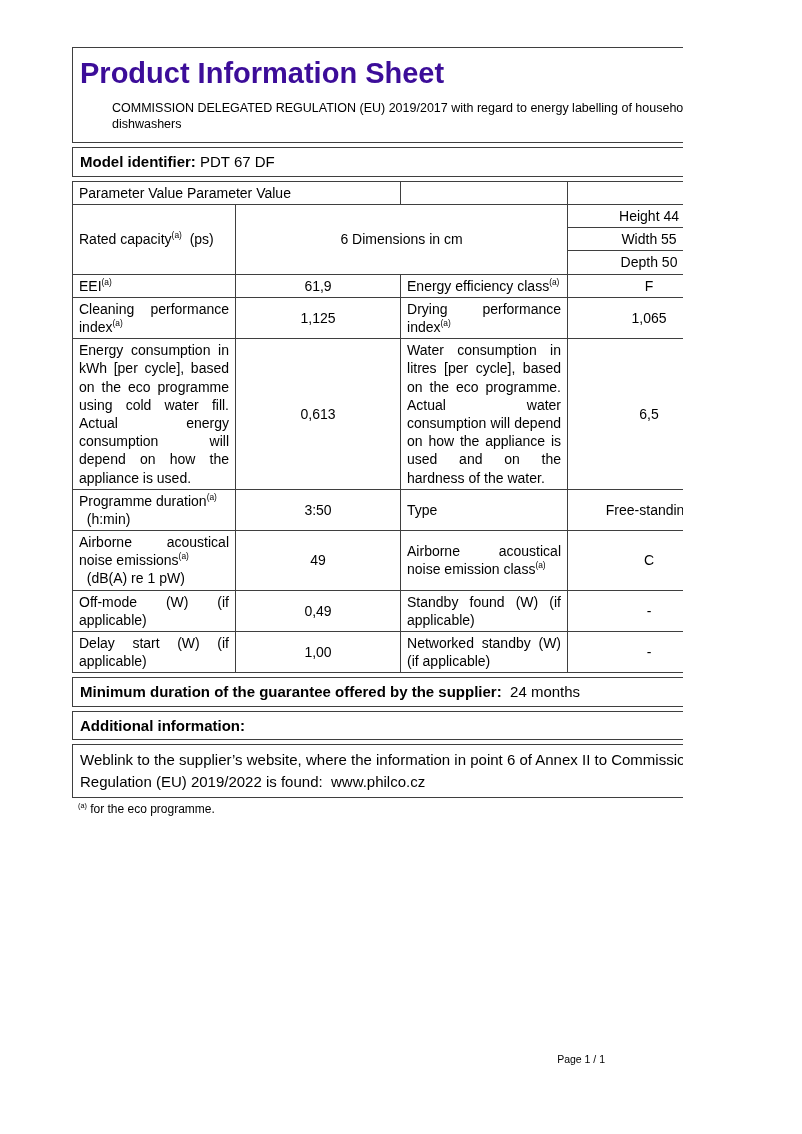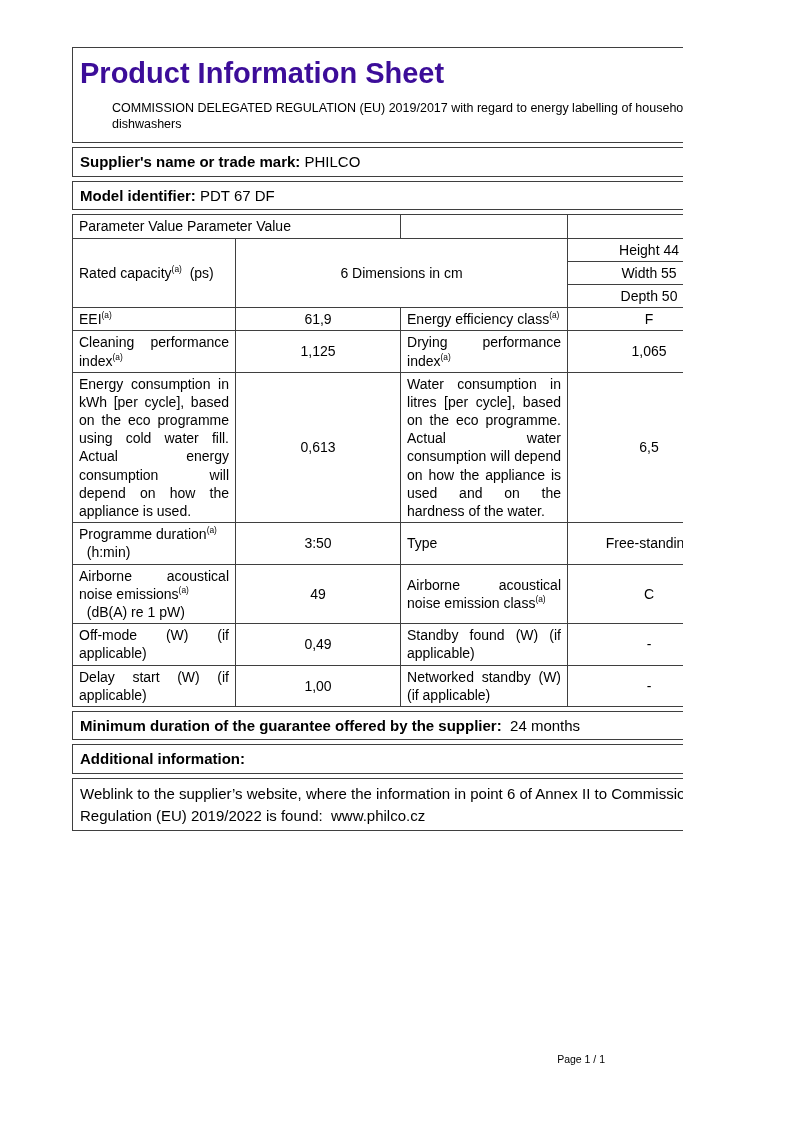--- a/index.html
+++ b/index.html
@@ -69,21 +69,20 @@
 <body>
 
 <div class="page">
   <div class="sheet">
 
     <div class="box title-box">
       <div class="doc-title">Product Information Sheet</div>
       <div class="doc-subtitle">COMMISSION DELEGATED REGULATION (EU) 2019/2017 with regard to energy labelling of household dishwashers</div>
     </div>
 
-    <div class="box"><b>Supplier's name or trade mark:</b><span> PHILCO</span></div>
 
 
     <div class="box"><b>Model identifier:</b><span> PDT 67 DF</span></div>
 
 
     <table class="param-table">
       <colgroup>
         <col style="width:163px">
           <col style="width:165px">
           <col style="width:167px">
@@ -151,16 +150,17 @@
         </tr>
       </tbody>
     </table>
 
     <div class="box guarantee-box"><b>Minimum duration of the guarantee offered by the supplier:</b><span>&nbsp; 24 months</span></div>
 
     <div class="box addinfo-box"><b>Additional information:</b></div>
 
     <div class="box weblink-box"><span>Weblink to the supplier’s website, where the information in point 6 of Annex II to Commission<br>Regulation (EU) 2019/2022 is found:&nbsp; </span><span>www.philco.cz</span></div>
 
+    <div class="footnote"><sup>(a)</sup> for the eco programme.</div>
   </div>
 
   <div class="page-footer">Page 1 / 1</div>
 </div>
 
 </body></html>

